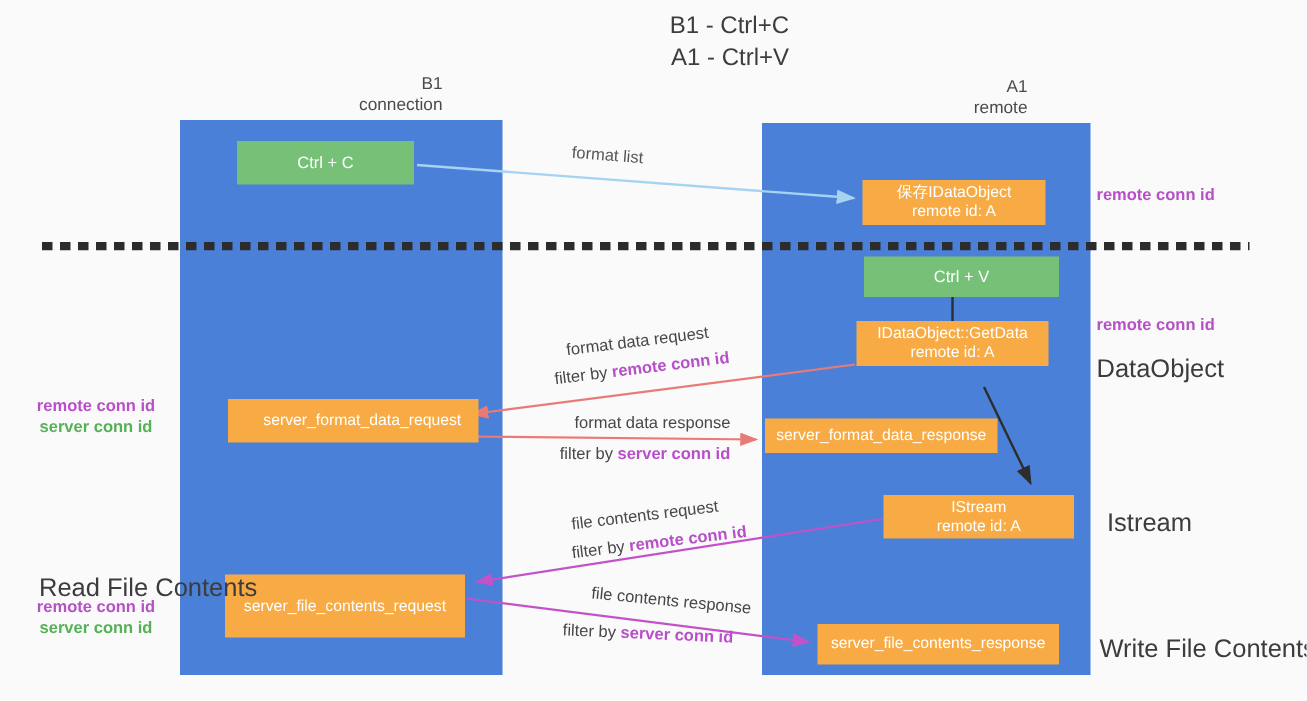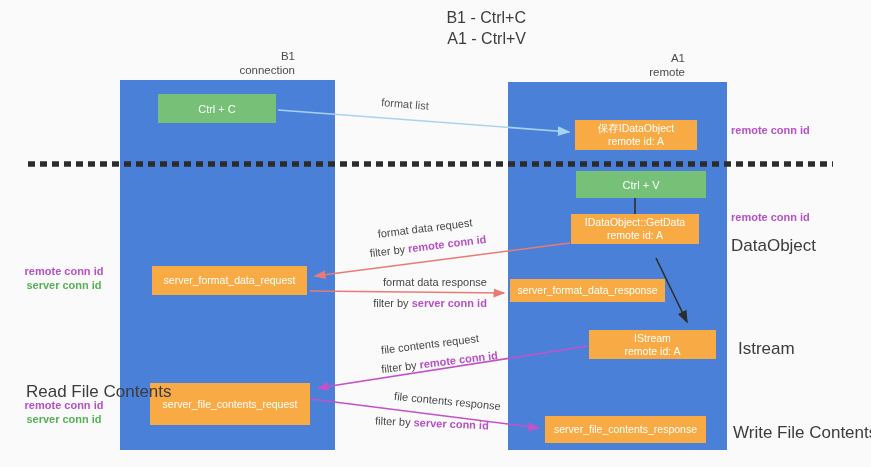--- a/index.html
+++ b/index.html
@@ -118,21 +118,21 @@
   <div class="abs obox" style="left:510px;top:279px;width:155px;height:23px;">
     <div>server_format_data_response</div>
   </div>
   <div class="abs obox" style="left:589px;top:330px;width:127px;height:29px;">
     <div>IStream</div>
     <div>remote id: A</div>
   </div>
   <div class="abs obox" style="left:545px;top:416px;width:161px;height:27px;">
     <div>server_file_contents_response</div>
   </div>
-  <div class="abs obox" style="left:152px;top:266px;width:155px;height:29px;">
+  <div class="abs obox" style="left:152px;top:266px;width:155px;height:29px;padding-left:12px;">
     <div>server_format_data_request</div>
   </div>
   <div class="abs obox" style="left:150px;top:383px;width:160px;height:42px;">
     <div>server_file_contents_request</div>
   </div>
 
   <div class="abs mid-label" style="left:355px;top:98px;width:100px;transform:rotate(4.5deg);color:#555;">
     <span>format list</span>
   </div>
 

